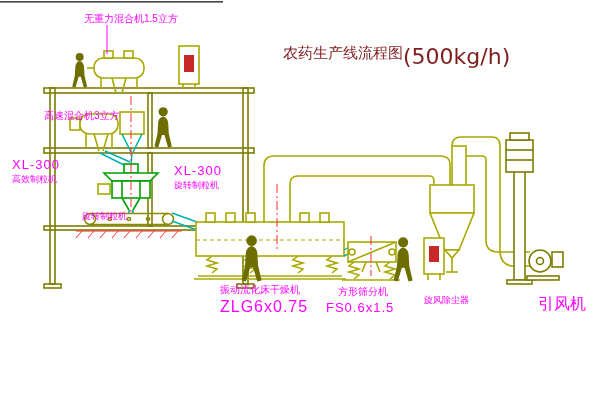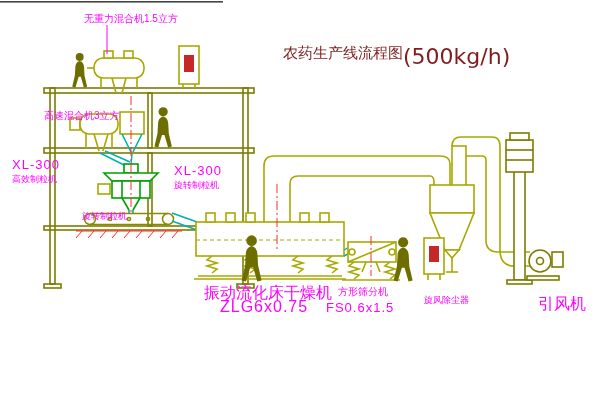--- a/index.html
+++ b/index.html
@@ -217,21 +217,21 @@
   <div class="lbl" style="left:44px;top:111px;font-size:10px">高速混合机3立方</div>
 
   <div class="lbl model" style="left:12px;top:158px;font-size:13px">XL-300</div>
   <div class="lbl" style="left:12px;top:175px;font-size:9px">高效制粒机</div>
 
   <div class="lbl model" style="left:174px;top:164px;font-size:13px">XL-300</div>
   <div class="lbl" style="left:174px;top:181px;font-size:9px">旋转制粒机</div>
 
   <div class="lbl" style="left:82px;top:212px;font-size:9px">旋转制粒机</div>
 
-  <div class="lbl" style="left:204px;top:285px;font-size:16px">振动流化床干燥机</div>
+  <div class="lbl" style="left:220px;top:285px;font-size:10px">振动流化床干燥机</div>
   <div class="lbl model" style="left:220px;top:299px;font-size:16px">ZLG6x0.75</div>
 
   <div class="lbl" style="left:338px;top:287px;font-size:10px">方形筛分机</div>
   <div class="lbl model" style="left:326px;top:301px;font-size:13px">FS0.6x1.5</div>
 
   <div class="lbl" style="left:424px;top:296px;font-size:9px">旋风除尘器</div>
   <div class="lbl" style="left:538px;top:296px;font-size:16px">引风机</div>
 
 </div>
 

